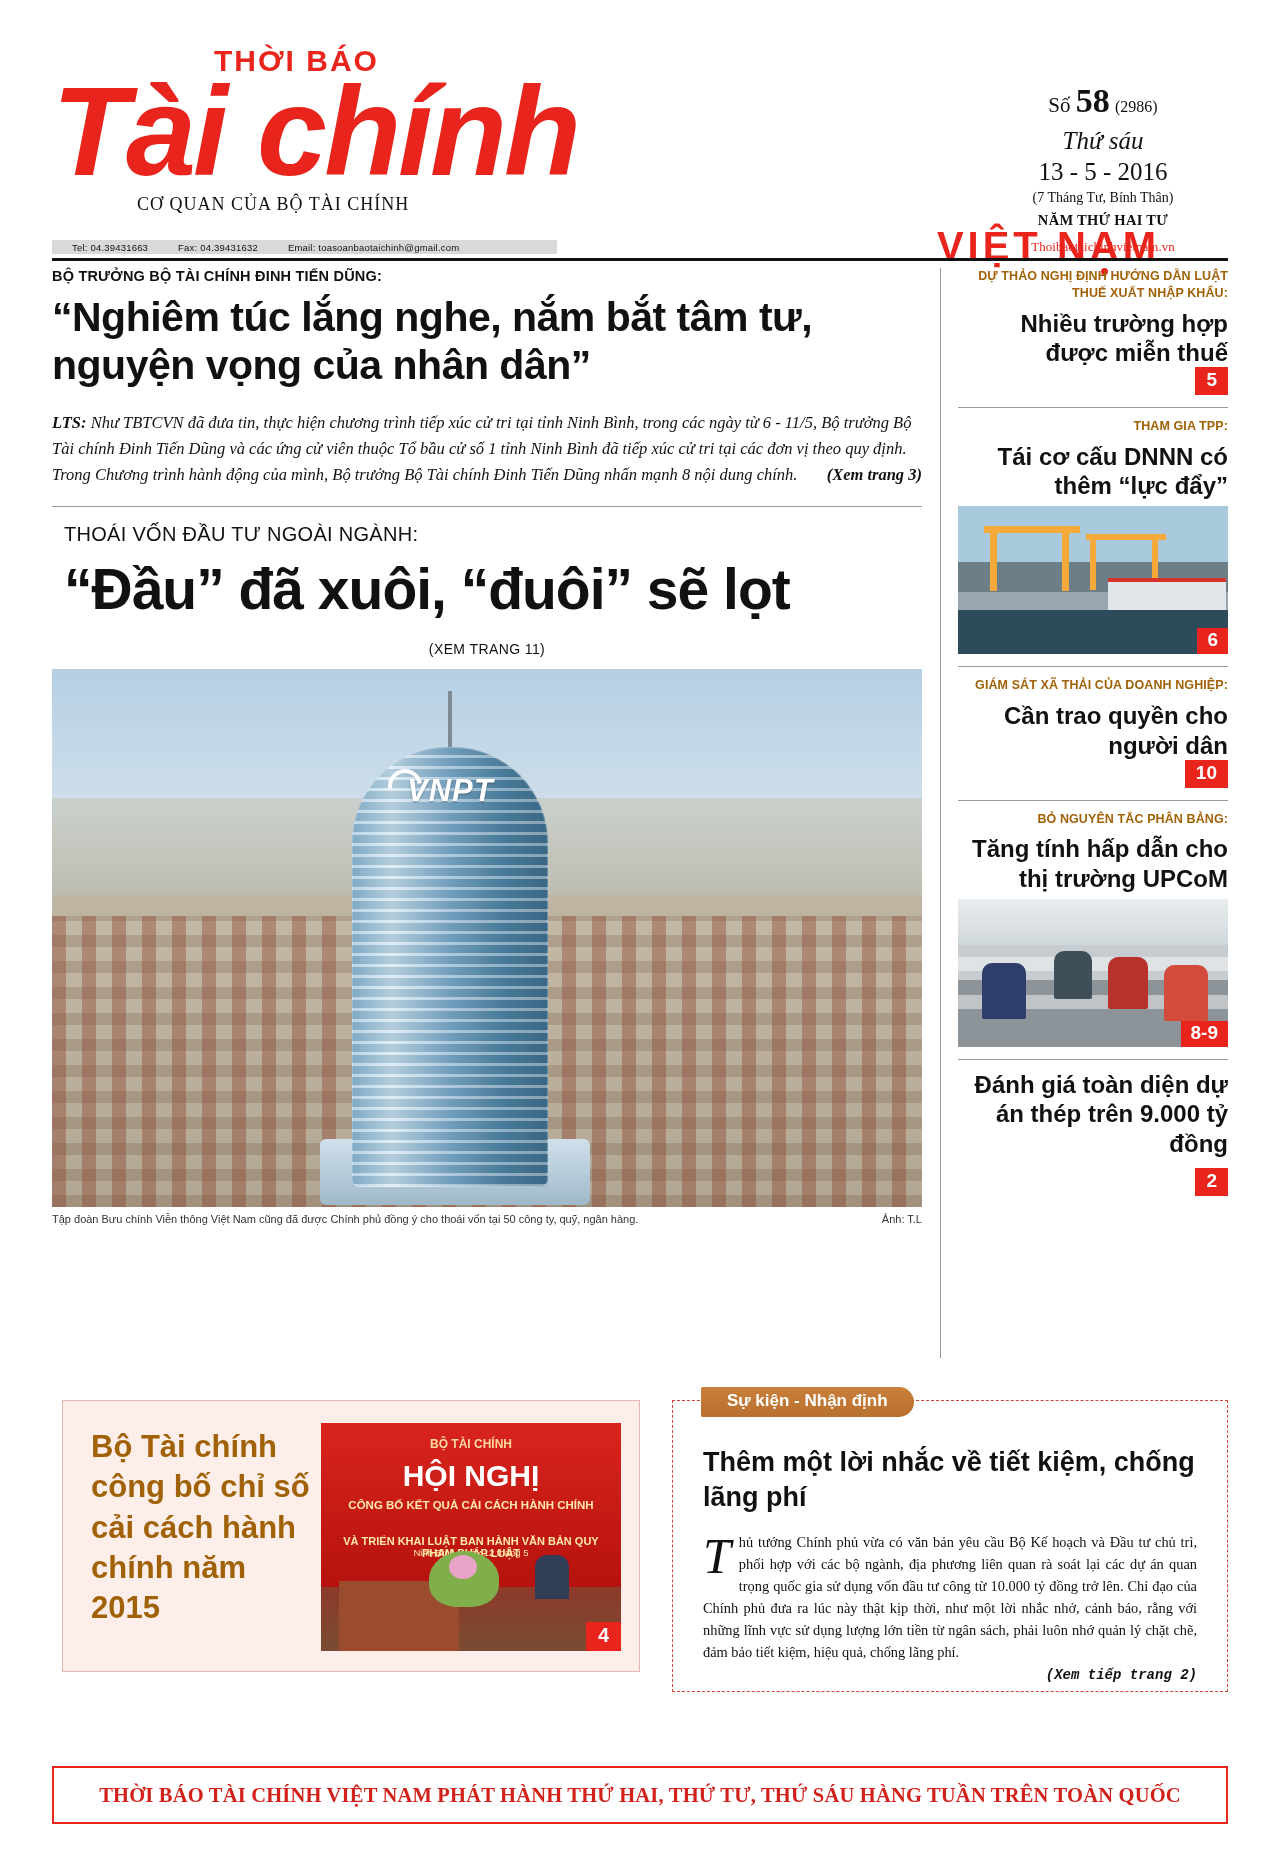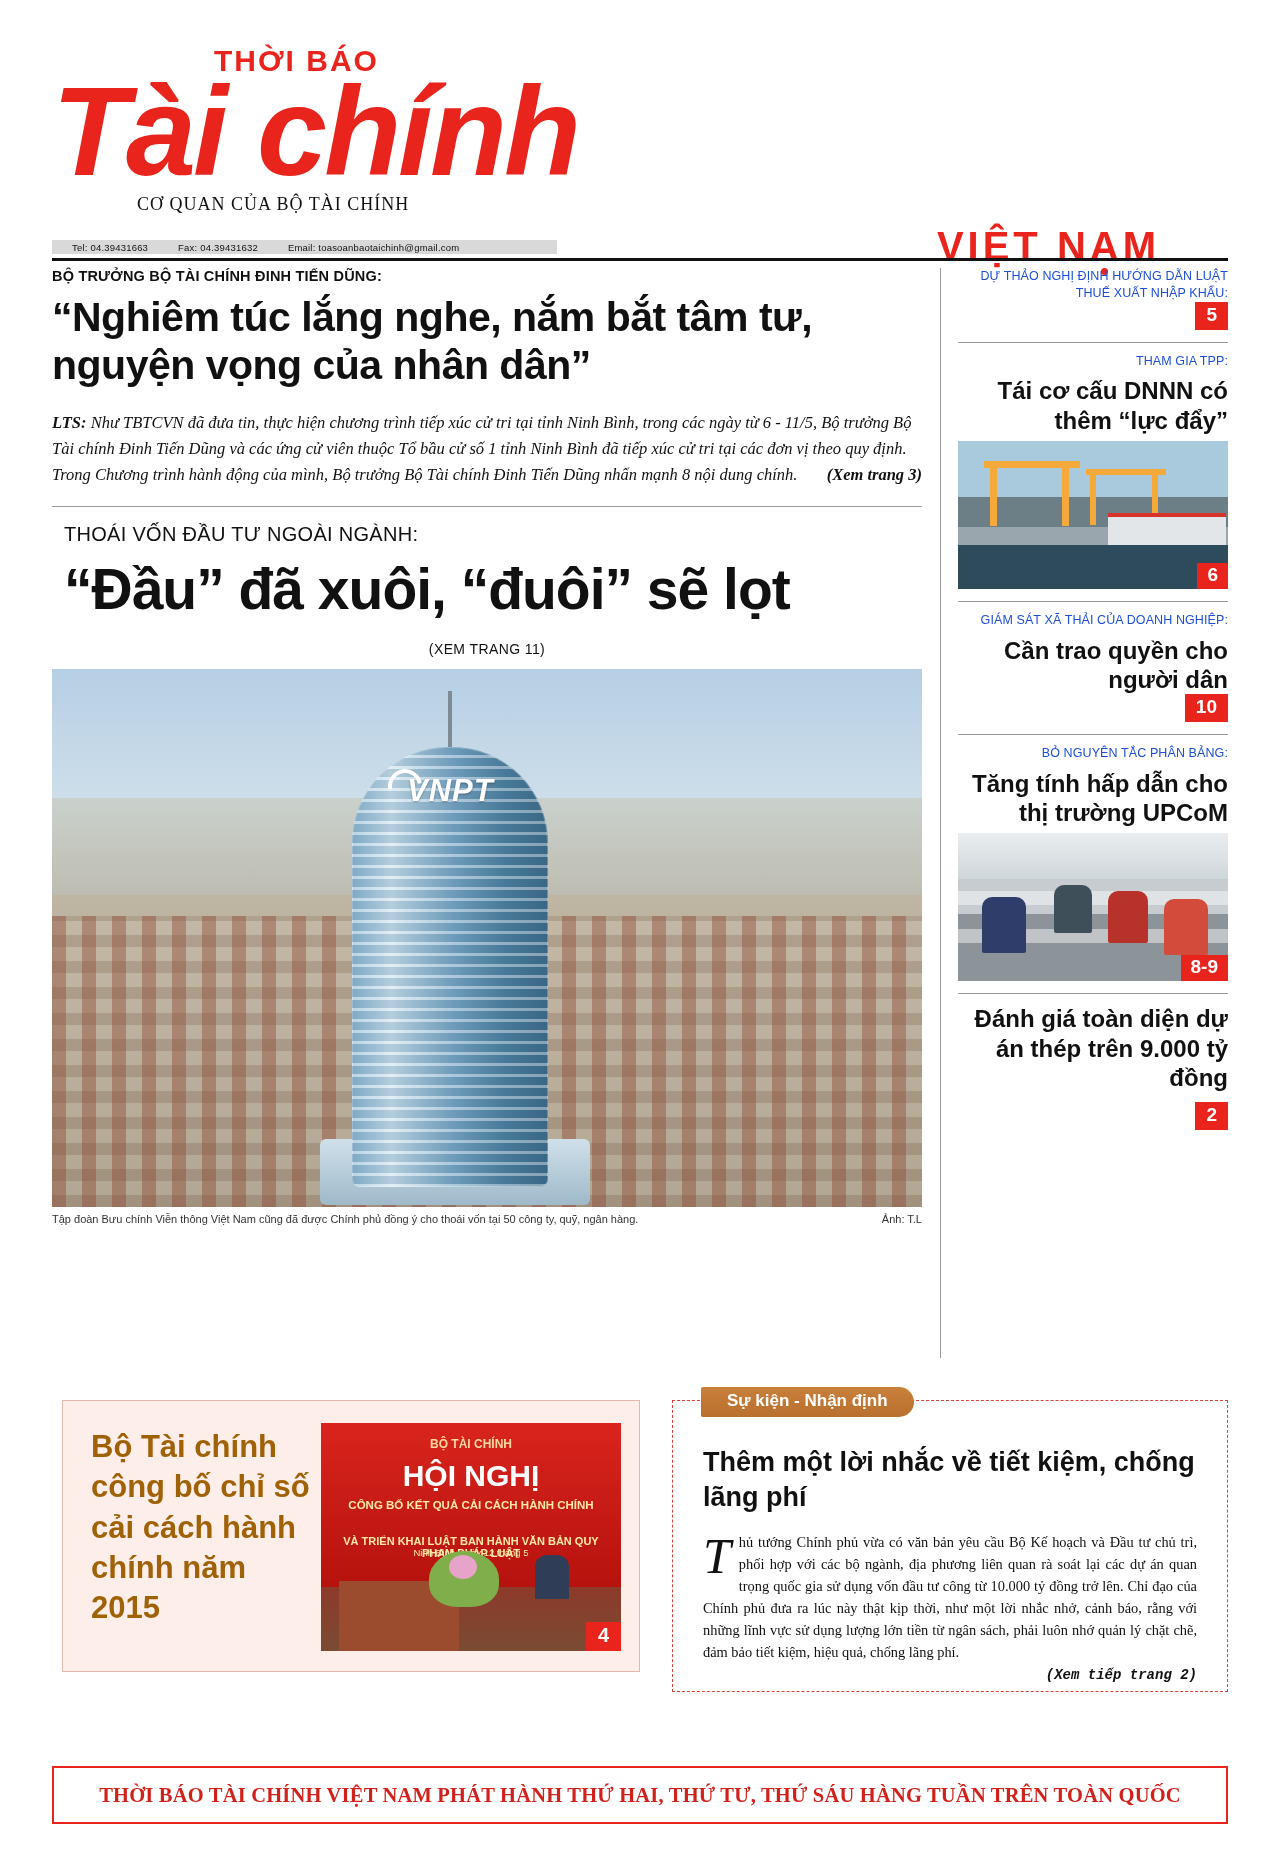--- a/index.html
+++ b/index.html
@@ -323,23 +323,23 @@
     font-family: "Liberation Sans", sans-serif;
     font-size: 11px;
     color: #333;
     margin-top: 6px;
   }
 
   
   .rc-item { margin-bottom: 8px; }
   .rc-kicker {
     font-size: 12.5px;
-    font-weight: normal;
+    font-weight: bold;
     line-height: 1.35;
-    color: #1d4ed8;
+    color: #a16207;
     letter-spacing: 0.1px;
   }
   .rc-head {
     font-size: 24px;
     font-weight: bold;
     line-height: 1.22;
     margin-top: 7px;
     color: #111;
   }
   .rc-rule {
@@ -523,20 +523,32 @@
 
   <div class="masthead">
     <div class="logo-block">
       <div class="thoi-bao">THỜI BÁO</div>
       <div class="taichinh">Tài chính</div>
       <div class="coquan">CƠ QUAN CỦA BỘ TÀI CHÍNH</div>
     </div>
     <div class="vietnam">VIỆT NAM</div>
     <div class="vn-dot"></div>
 
+    <div class="issue-block">
+      <div class="issue-no">
+        <span>Số</span>
+        <b>58</b>
+        <span class="paren">(2986)</span>
+      </div>
+      <div class="issue-day">Thứ sáu</div>
+      <div class="issue-date">13 - 5 - 2016</div>
+      <div class="issue-lunar">(7 Tháng Tư, Bính Thân)</div>
+      <div class="issue-year">NĂM THỨ HAI TƯ</div>
+      <div class="issue-web">Thoibaotaichinhvietnam.vn</div>
+    </div>
   </div>
 
   <div class="contact-bar">
     <span>Tel: 04.39431663</span>
     <span>Fax: 04.39431632</span>
     <span>Email: toasoanbaotaichinh@gmail.com</span>
   </div>
   <div class="rule-thick"></div>
 
   <div class="body-wrap">
@@ -575,20 +587,21 @@
           <div>Tập đoàn Bưu chính Viễn thông Việt Nam cũng đã được Chính phủ đồng ý cho thoái vốn tại 50 công ty, quỹ, ngân hàng.</div>
           <div>Ảnh: T.L</div>
         </div>
       </div>
     </div>
 
     <div class="col-right">
 
       <div class="rc-item">
         <div class="rc-kicker">DỰ THẢO NGHỊ ĐỊNH HƯỚNG DẪN LUẬT THUẾ XUẤT NHẬP KHẨU:</div>
+        <div class="rc-head">Nhiều trường hợp được miễn thuế</div>
         <div class="pagebox-wrap">
           <span class="pagebox">5</span>
         </div>
       </div>
       <div class="rc-rule"></div>
 
       <div class="rc-item">
         <div class="rc-kicker">THAM GIA TPP:</div>
         <div class="rc-head">Tái cơ cấu DNNN có thêm “lực đẩy”</div>
         <div class="rc-photo port">

